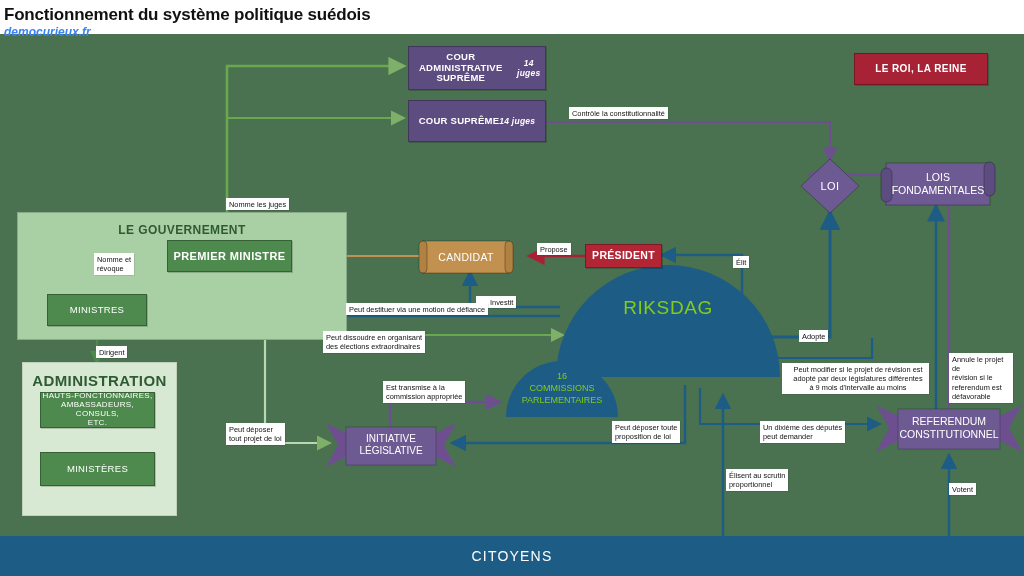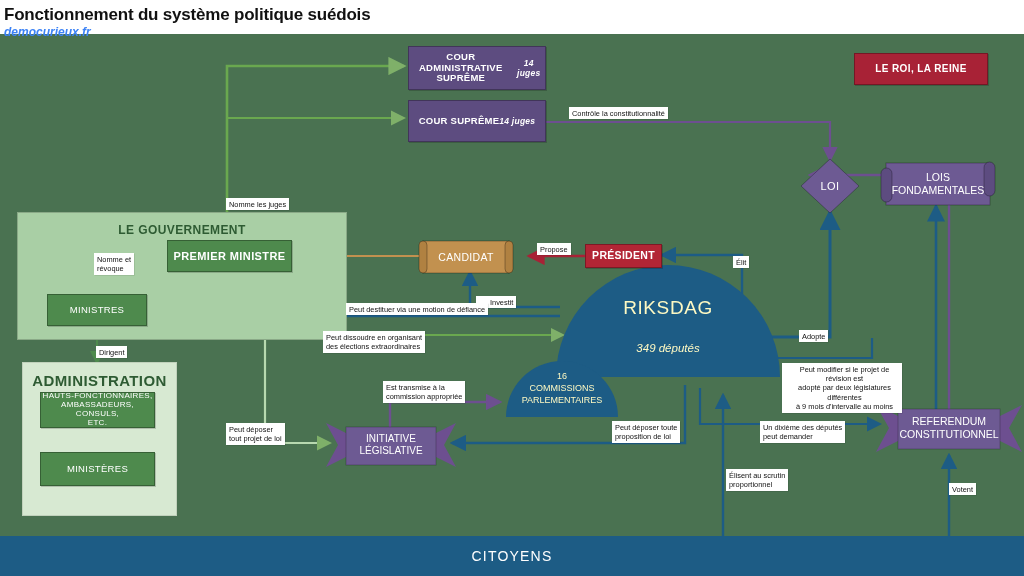--- a/index.html
+++ b/index.html
@@ -57,21 +57,21 @@
        padding:1.5px 3px;box-sizing:border-box;white-space:pre-line;
        box-shadow:.7px .7px 0 rgba(0,0,0,.12);}
   .lbl.c{text-align:center;}
 
   
   .shape{position:absolute;}
   .shape .cap{position:absolute;left:0;top:0;width:100%;height:100%;
               display:flex;flex-direction:column;align-items:center;justify-content:center;
               text-align:center;color:#fff;pointer-events:none;}
 
-  .dome-txt{position:absolute;width:100%;text-align:center;color:#fef9c3;}
+  .dome-txt{position:absolute;width:100%;text-align:center;color:#84cc16;}
 </style>
 </head>
 <body>
 
 <div id="stage">
 
   <div class="bg-field"></div>
 
   <div class="hdr">
     <div class="hdr-title">Fonctionnement du système politique suédois</div>
@@ -186,21 +186,20 @@
     <div class="panel-title" style="top:10px;font-size:12px;">LE GOUVERNEMENT</div>
   </div>
 
   <div class="panel panel-adm" style="left:22px;top:362px;width:155px;height:154px;">
     <div class="panel-title" style="top:9px;font-size:15px;">ADMINISTRATION</div>
   </div>
 
   <div class="shape" style="left:556px;top:265px;width:224px;height:112px;background:#1d5c85;
               border-radius:112px 112px 0 0;">
     <div class="dome-txt" style="top:32px;font-size:19px;letter-spacing:.6px;">RIKSDAG</div>
-    <div class="dome-txt" style="top:77px;font-size:11.5px;font-style:italic;">349 députés</div>
   </div>
 
   <div class="shape" style="left:506px;top:361px;width:112px;height:56px;background:#1d5c85;
               border-radius:56px 56px 0 0;">
     <div class="dome-txt" style="top:10px;font-size:9px;">16</div>
     <div class="dome-txt" style="top:22px;font-size:9px;">COMMISSIONS</div>
     <div class="dome-txt" style="top:34px;font-size:9px;">PARLEMENTAIRES</div>
   </div>
 
   <div class="node rect court" style="left:408px;top:46px;width:138px;height:44px;">
@@ -316,27 +315,31 @@
 
   <div class="lbl" style="left:226px;top:423px;">Peut déposer
 tout projet de loi</div>
 
   <div class="lbl" style="left:383px;top:381px;">Est transmise à la
 commission appropriée</div>
 
   <div class="lbl" style="left:612px;top:421px;">Peut déposer toute
 proposition de loi</div>
 
-  <div class="lbl c" style="left:782px;top:363px;width:120px;padding-left:8px;">Peut modifier si le projet de révision est
+  <div class="lbl c" style="left:782px;top:363px;width:147px;padding-left:8px;">Peut modifier si le projet de révision est
 adopté par deux législatures différentes
 à 9 mois d'intervalle au moins</div>
 
   <div class="lbl" style="left:760px;top:421px;">Un dixième des députés
 peut demander</div>
 
+  <div class="lbl" style="left:949px;top:353px;width:64px;">Annule le projet de
+révision si le
+referendum est
+défavorable</div>
 
   <div class="lbl" style="left:726px;top:469px;">Élisent au scrutin
 proportionnel</div>
 
   <div class="lbl" style="left:949px;top:483px;">Votent</div>
 
   <div class="citizens">
     <span>CITOYENS</span>
   </div>
 

